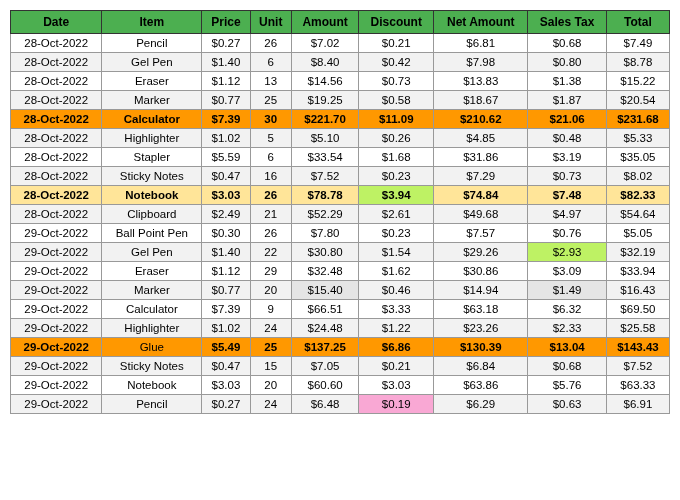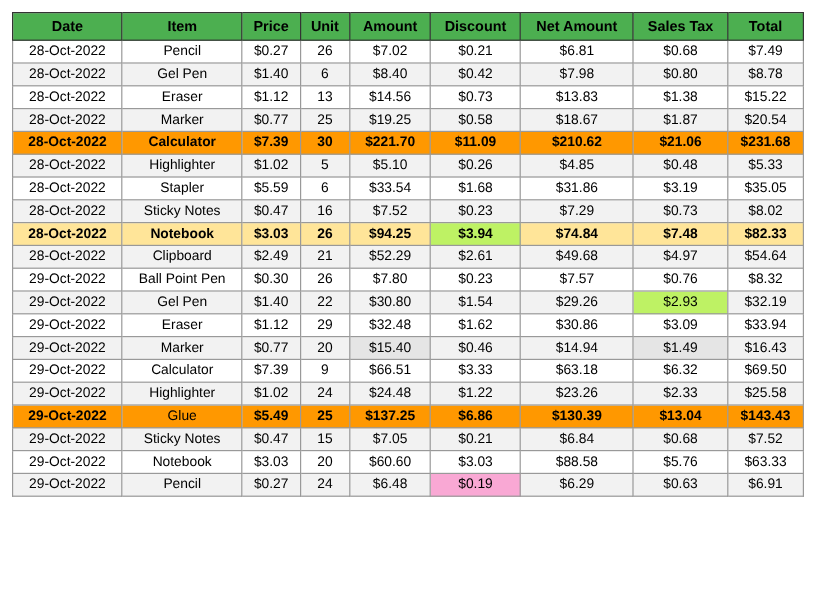--- a/index.html
+++ b/index.html
@@ -140,21 +140,21 @@
         <td style="background-color: rgb(242, 242, 242);">$0.23</td>
         <td style="background-color: rgb(242, 242, 242);">$7.29</td>
         <td style="background-color: rgb(242, 242, 242);">$0.73</td>
         <td style="background-color: rgb(242, 242, 242);">$8.02</td>
       </tr>
       <tr>
         <td style="background-color: rgb(255, 229, 153); font-weight: bold;">28-Oct-2022</td>
         <td style="background-color: rgb(255, 229, 153); font-weight: bold;">Notebook</td>
         <td style="background-color: rgb(255, 229, 153); font-weight: bold;">$3.03</td>
         <td style="background-color: rgb(255, 229, 153); font-weight: bold;">26</td>
-        <td style="background-color: rgb(255, 229, 153); font-weight: bold;">$94.25</td>
+        <td style="background-color: rgb(255, 229, 153); font-weight: bold;">$78.78</td>
         <td style="background-color: #bef264; font-weight: bold;">$3.94</td>
         <td style="background-color: rgb(255, 229, 153); font-weight: bold;">$74.84</td>
         <td style="background-color: rgb(255, 229, 153); font-weight: bold;">$7.48</td>
         <td style="background-color: rgb(255, 229, 153); font-weight: bold;">$82.33</td>
       </tr>
       <tr>
         <td style="background-color: rgb(242, 242, 242);">28-Oct-2022</td>
         <td style="background-color: rgb(242, 242, 242);">Clipboard</td>
         <td style="background-color: rgb(242, 242, 242);">$2.49</td>
         <td style="background-color: rgb(242, 242, 242);">21</td>
@@ -166,21 +166,21 @@
       </tr>
       <tr>
         <td>29-Oct-2022</td>
         <td>Ball Point Pen</td>
         <td>$0.30</td>
         <td>26</td>
         <td>$7.80</td>
         <td>$0.23</td>
         <td>$7.57</td>
         <td>$0.76</td>
-        <td>$8.32</td>
+        <td>$5.05</td>
       </tr>
       <tr>
         <td style="background-color: rgb(242, 242, 242);">29-Oct-2022</td>
         <td style="background-color: rgb(242, 242, 242);">Gel Pen</td>
         <td style="background-color: rgb(242, 242, 242);">$1.40</td>
         <td style="background-color: rgb(242, 242, 242);">22</td>
         <td style="background-color: rgb(242, 242, 242);">$30.80</td>
         <td style="background-color: rgb(242, 242, 242);">$1.54</td>
         <td style="background-color: rgb(242, 242, 242);">$29.26</td>
         <td style="background-color: #bef264; margin-top: 41px;">$2.93</td>
@@ -252,21 +252,21 @@
         <td style="background-color: rgb(242, 242, 242);">$0.68</td>
         <td style="background-color: rgb(242, 242, 242);">$7.52</td>
       </tr>
       <tr>
         <td>29-Oct-2022</td>
         <td>Notebook</td>
         <td>$3.03</td>
         <td>20</td>
         <td>$60.60</td>
         <td>$3.03</td>
-        <td>$88.58</td>
+        <td>$63.86</td>
         <td>$5.76</td>
         <td>$63.33</td>
       </tr>
       <tr>
         <td style="background-color: rgb(242, 242, 242);">29-Oct-2022</td>
         <td style="background-color: rgb(242, 242, 242);">Pencil</td>
         <td style="background-color: rgb(242, 242, 242);">$0.27</td>
         <td style="background-color: rgb(242, 242, 242);">24</td>
         <td style="background-color: rgb(242, 242, 242);">$6.48</td>
         <td style="background-color: #f9a8d4;">$0.19</td>

